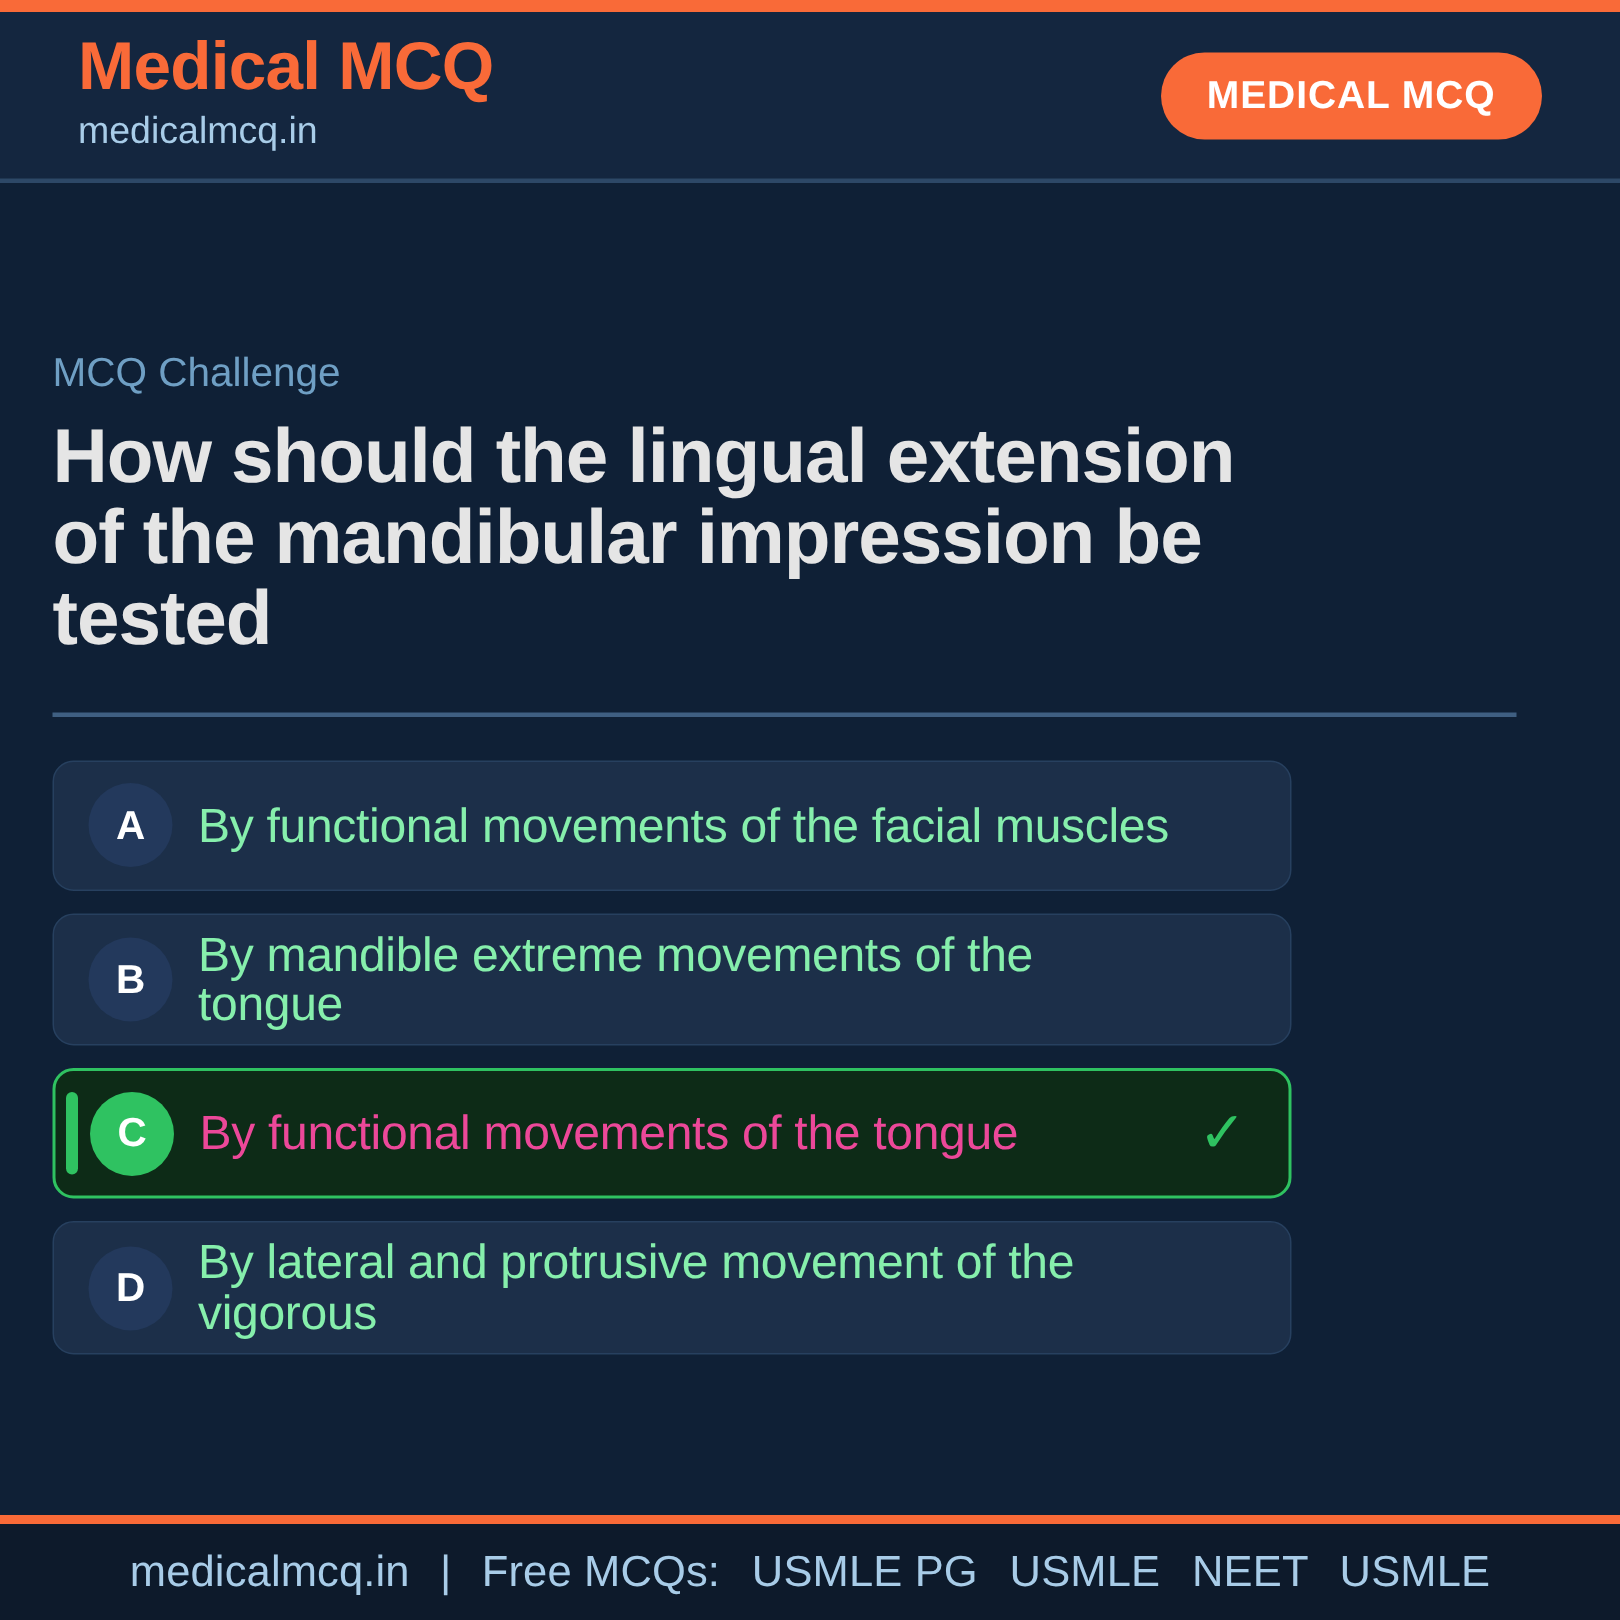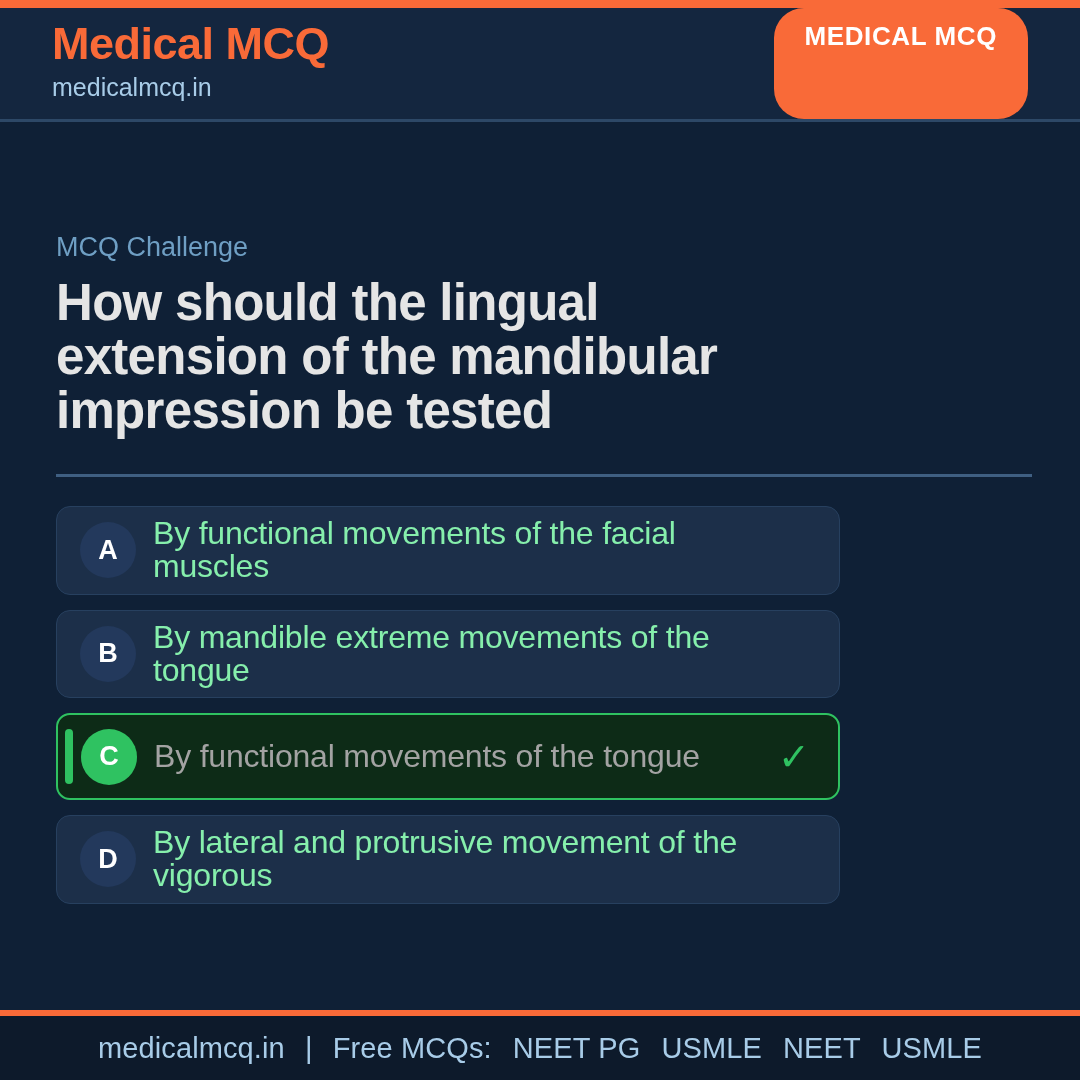--- a/index.html
+++ b/index.html
@@ -27,20 +27,21 @@
 
   
   .header {
     position: absolute;
     top: 8px; left: 0;
     width: 1080px;
     height: 114px;
     background: #14263f;
     border-bottom: 3px solid #2d4867;
     display: flex;
+    align-items: center;
     justify-content: space-between;
     padding: 0 52px;
   }
 
   .brand-block { display: flex; flex-direction: column; justify-content: center; }
 
   .brand-title {
     font-size: 45px;
     font-weight: bold;
     color: #f96a38;
@@ -65,21 +66,21 @@
     padding: 13px 31px 14px;
     white-space: nowrap;
   }
 
   
   .main {
     position: absolute;
     top: 125px; left: 0;
     width: 896px;
     height: 885px;
-    padding: 0 56px;
+    padding: 0 35px;
     display: flex;
     flex-direction: column;
     justify-content: center;
   }
 
   .kicker {
     font-size: 27px;
     color: #6f9fc4;
     line-height: 1.2;
     margin-bottom: 12px;
@@ -156,21 +157,21 @@
   .option.correct .accent-bar {
     position: absolute;
     left: 7px;
     top: 14px;
     bottom: 14px;
     width: 8px;
     border-radius: 4px;
     background: #2fc261;
   }
   .option.correct .letter { background: #2fc261; }
-  .option.correct .otext { color: #a3a3a3; }
+  .option.correct .otext { color: #ec4899; }
   .option.correct .tick { visibility: visible; }
 
   .accent-bar { display: none; }
   .option.correct .accent-bar { display: block; }
 
   
   .footer {
     position: absolute;
     bottom: 0; left: 0;
     width: 1080px;
@@ -243,19 +244,19 @@
 
   </div>
 </div>
 
 <div class="footer">
   <div class="footer-text">
     <span>medicalmcq.in</span>
     <span class="footer-sep">|</span>
     <span>Free MCQs:</span>
     <span class="footer-tags">
-      <span>NEET PG</span>
+      <span>USMLE PG</span>
       <span>USMLE</span>
       <span>NEET</span>
       <span>USMLE</span>
     </span>
   </div>
 </div>
 
 </body></html>

